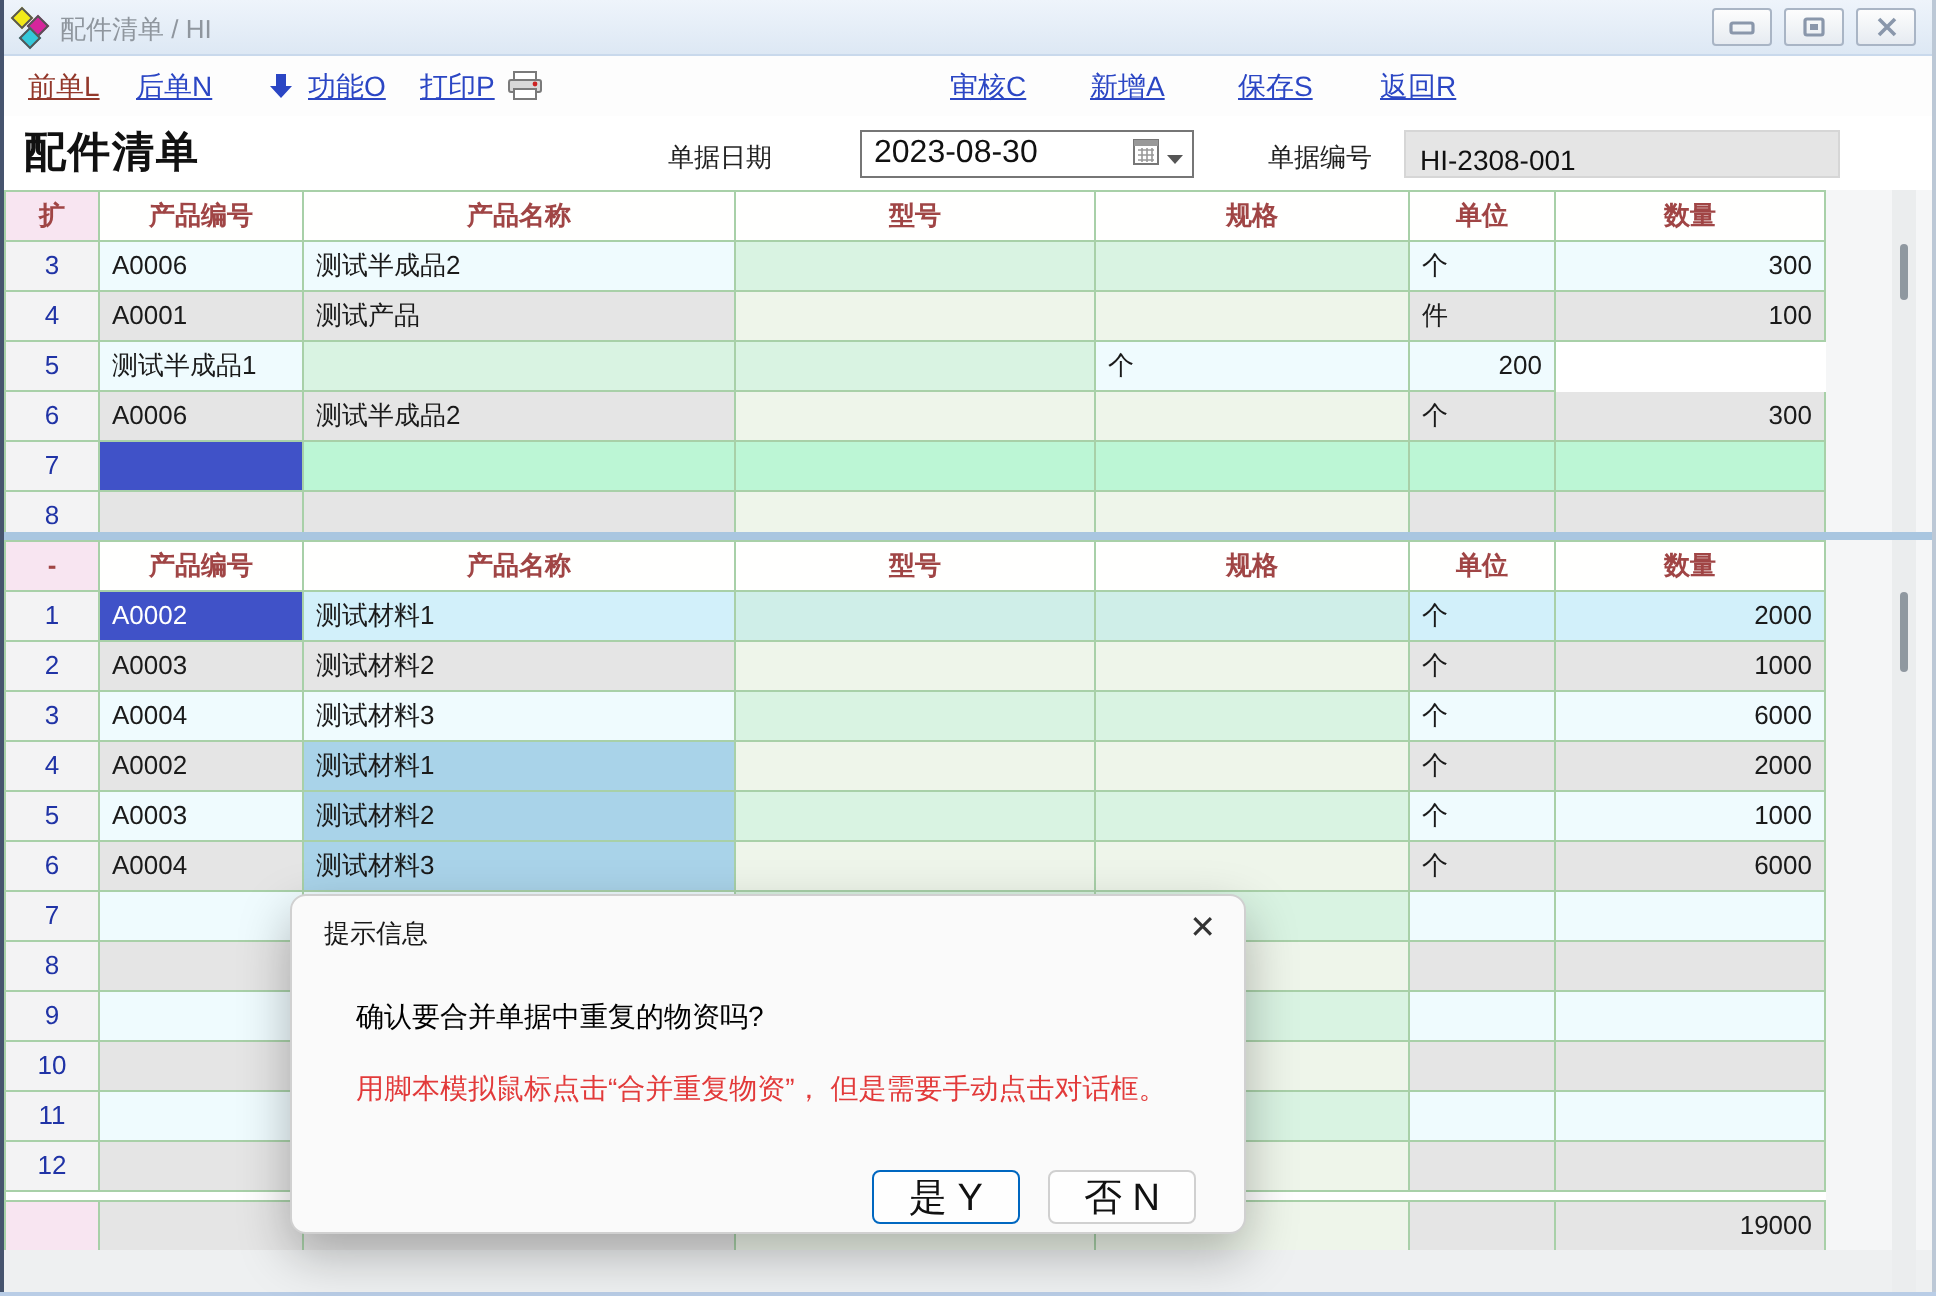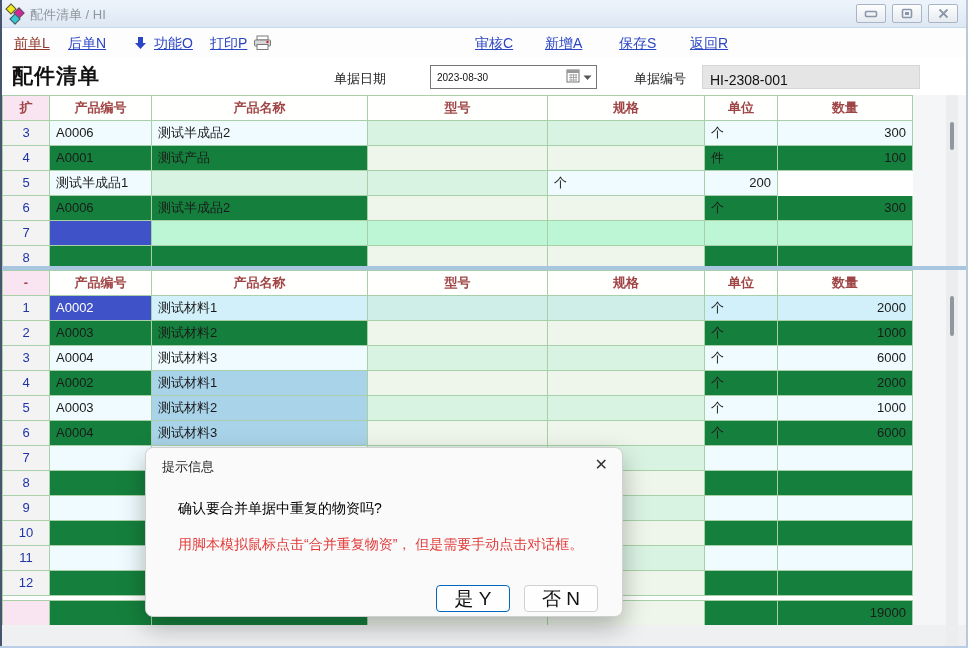--- a/index.html
+++ b/index.html
@@ -31,38 +31,38 @@
   .toolbar { position:absolute; left:2px; top:28px; width:964px; height:30px; background:#fdfdfd; z-index:20;}
   .tlink { position:absolute; top:7px; font-size:14px; text-decoration:underline; color:#2b46c4; cursor:pointer; white-space:nowrap;}
   .tlink.maroon { color:#93382b; }
   .tb-icon { position:absolute; top:8px; cursor:pointer; }
 
   
   .formbar { position:absolute; left:2px; top:58px; width:964px; height:37px; background:#ffffff; z-index:20;}
   .page-title { position:absolute; left:10px; top:4px; font-size:21px; font-weight:700; color:#111; letter-spacing:1px;}
   .flabel { position:absolute; top:12px; font-size:13px; color:#222; }
   .date-input { position:absolute; left:428px; top:7px; width:167px; height:24px; border:1px solid #767676;
-    background:#fff; font-size:10px; color:#111; display:flex; align-items:center; padding-left:6px;}
+    background:#fff; font-size:16px; color:#111; display:flex; align-items:center; padding-left:6px;}
   .date-ctrls { position:absolute; right:4px; top:3px; display:flex; align-items:center; gap:3px; cursor:pointer;}
   .docno-input { position:absolute; left:700px; top:7px; width:218px; height:24px; border:1px solid #d6d6d6;
     background:#e5e5e5; font-size:14px; color:#111; display:flex; align-items:flex-end; padding-left:7px;}
 
   
   .tbl { position:absolute; left:2px; width:911px; background:#fff; overflow:hidden;
     border-left:1px solid #a8d0a8; border-top:1px solid #a8d0a8; z-index:5;}
   .t1 { top:95px; height:171px; }
   .t2 { top:270px; height:355px; }
   .row { display:grid; grid-template-columns:47px 102px 216px 180px 157px 73px 135px; height:25px; }
   .cell { border-right:1px solid #a8d0a8; border-bottom:1px solid #a8d0a8; padding:0 6px;
     font-size:13px; line-height:23px; overflow:hidden; white-space:nowrap; color:#1a1a1a;}
   .hdr { background:#fffffe; color:#a04545; font-weight:600; text-align:center; }
   .hdr-rn { background:#f8e5f1; }
   .rn  { background:#f3f3f4; color:#2033a6; text-align:center; }
   .rn-pink { background:#f8e5f1; }
-  .b-odd { background:#effbfe; } .b-even { background:#15803d; }
+  .b-odd { background:#effbfe; } .b-even { background:#e5e5e5; }
   .g-odd { background:#d9f3e2; } .g-even { background:#eef5ea; }
   .act1 { background:#bcf6d5; }
   .act2 { background:#d2f0fa; } .act2g { background:#cfeee8; }
   .sel  { background:#4052c8; color:#ffffff; }
   .hl   { background:#a9d3e9; }
   .num-cell { text-align:right; }
   .tbl-divider { height:5px; background:#ffffff; border-bottom:1px solid #a8d0a8; }
 
   .splitter { position:absolute; left:0; top:266px; width:966px; height:4px; background:#a9c6e0; z-index:8; cursor:row-resize;}
 

